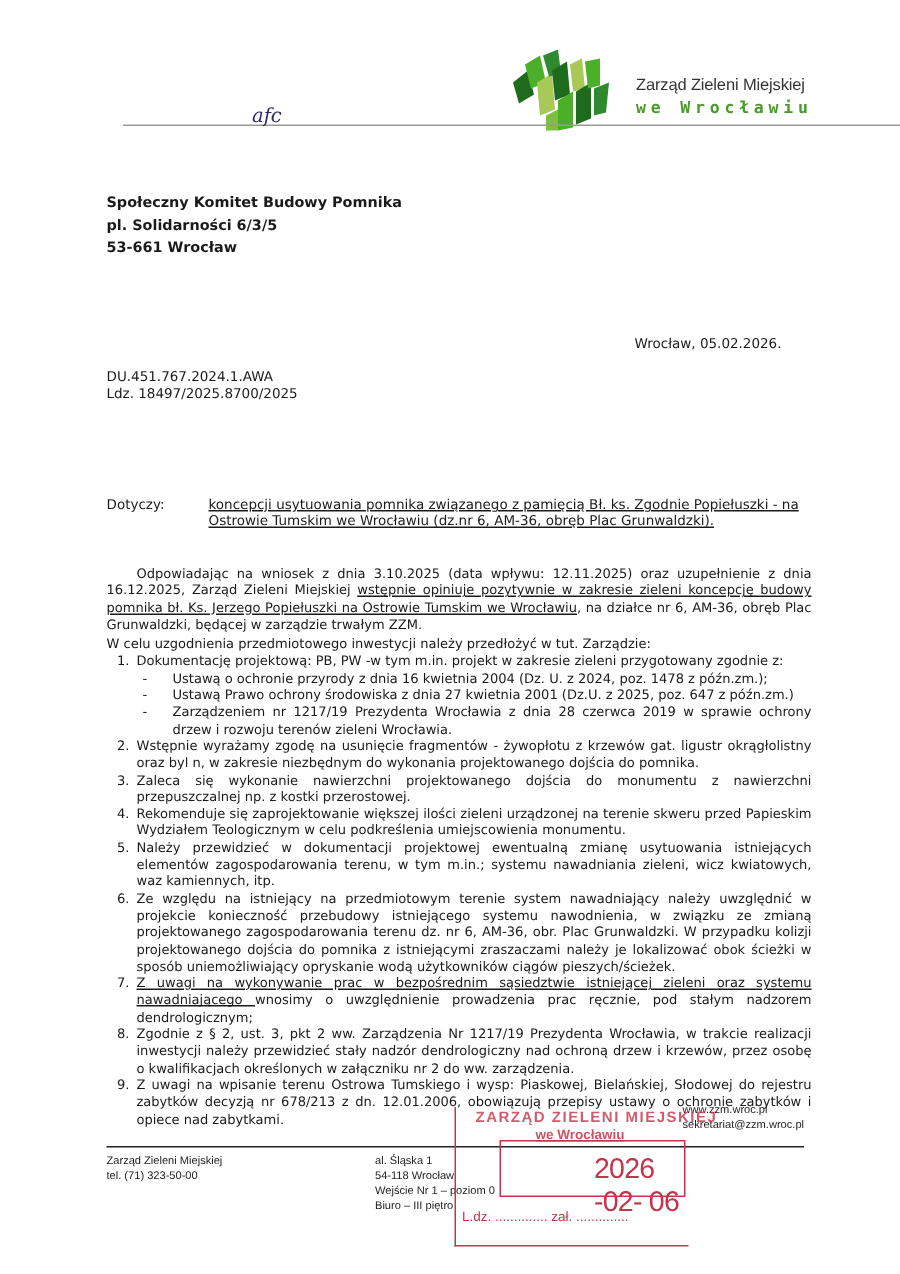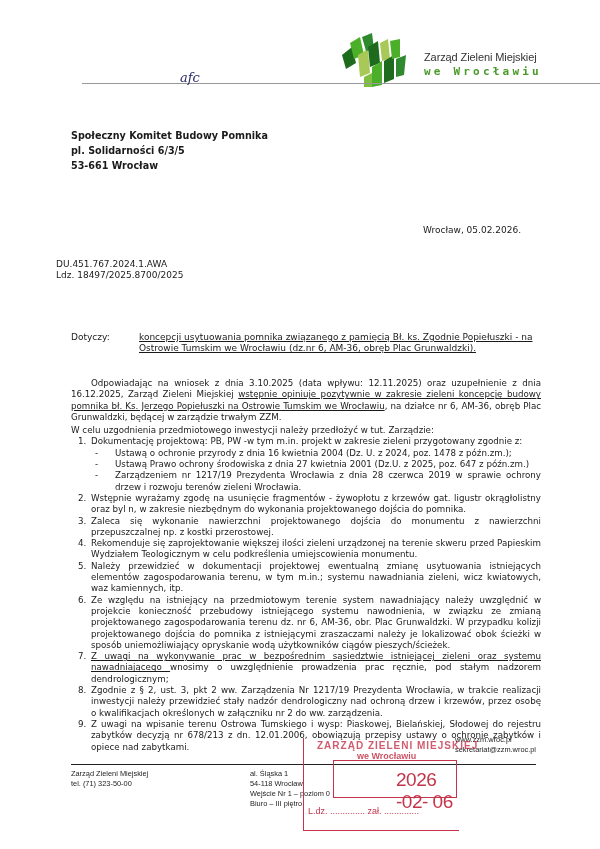--- a/index.html
+++ b/index.html
@@ -4,24 +4,24 @@
 <style>
   html, body { margin:0; padding:0; background:#fff; }
   body { width:600px; height:849px; position:relative; overflow:hidden;
          font-family:"DejaVu Sans", "Liberation Sans", sans-serif; color:#1a1a1a; }
   .abs { position:absolute; }
   .logo { left:340px; top:33px; width:250px; height:55px; }
   .logo-mark { position:absolute; left:0; top:0; width:68px; height:55px; }
   .logo-t1 { position:absolute; left:84px; top:18px; font-size:11px; color:#333; font-family:"Liberation Sans", sans-serif; letter-spacing:-0.1px;}
   .logo-t2 { position:absolute; left:84px; top:32px; font-size:11px; color:#4a9a2a; font-family:"DejaVu Sans Mono", monospace; letter-spacing:3.2px; font-weight:bold;}
   .sig-line { left:82px; top:83px; width:520px; border-top:1px solid #999; }
-  .sig { left:180px; top:70px; font-family:"DejaVu Serif", serif; font-style:italic; font-size:13px; color:#2a2a6a; }
+  .sig { left:168px; top:70px; font-family:"DejaVu Serif", serif; font-style:italic; font-size:13px; color:#2a2a6a; }
   .addr { left:71px; top:128px; font-size:9.6px; font-weight:bold; line-height:15px; font-family:"DejaVu Sans", sans-serif; }
   .date { left:423px; top:225px; font-size:9px; }
-  .refs { left:56px; top:247px; font-size:9px; line-height:11px;margin-top:12px; }
+  .refs { left:71px; top:247px; font-size:9px; line-height:11px; }
   .dot-lbl { left:71px; top:332px; font-size:9px; }
   .dot-txt { left:139px; top:332px; width:400px; font-size:9px; line-height:11px; text-decoration:underline; }
   .body { left:71px; top:378px; width:470px; font-size:8.7px; line-height:11.3px; text-align:justify; }
   .body p { margin:0; }
   .indent { text-indent:20px; }
   .u { text-decoration:underline; }
   ol { margin:0; padding-left:18px; }
   ol li { margin:0; padding-left:2px; }
   ul.dash { list-style:none; margin:0; padding-left:22px; }
   ul.dash li { position:relative; }

